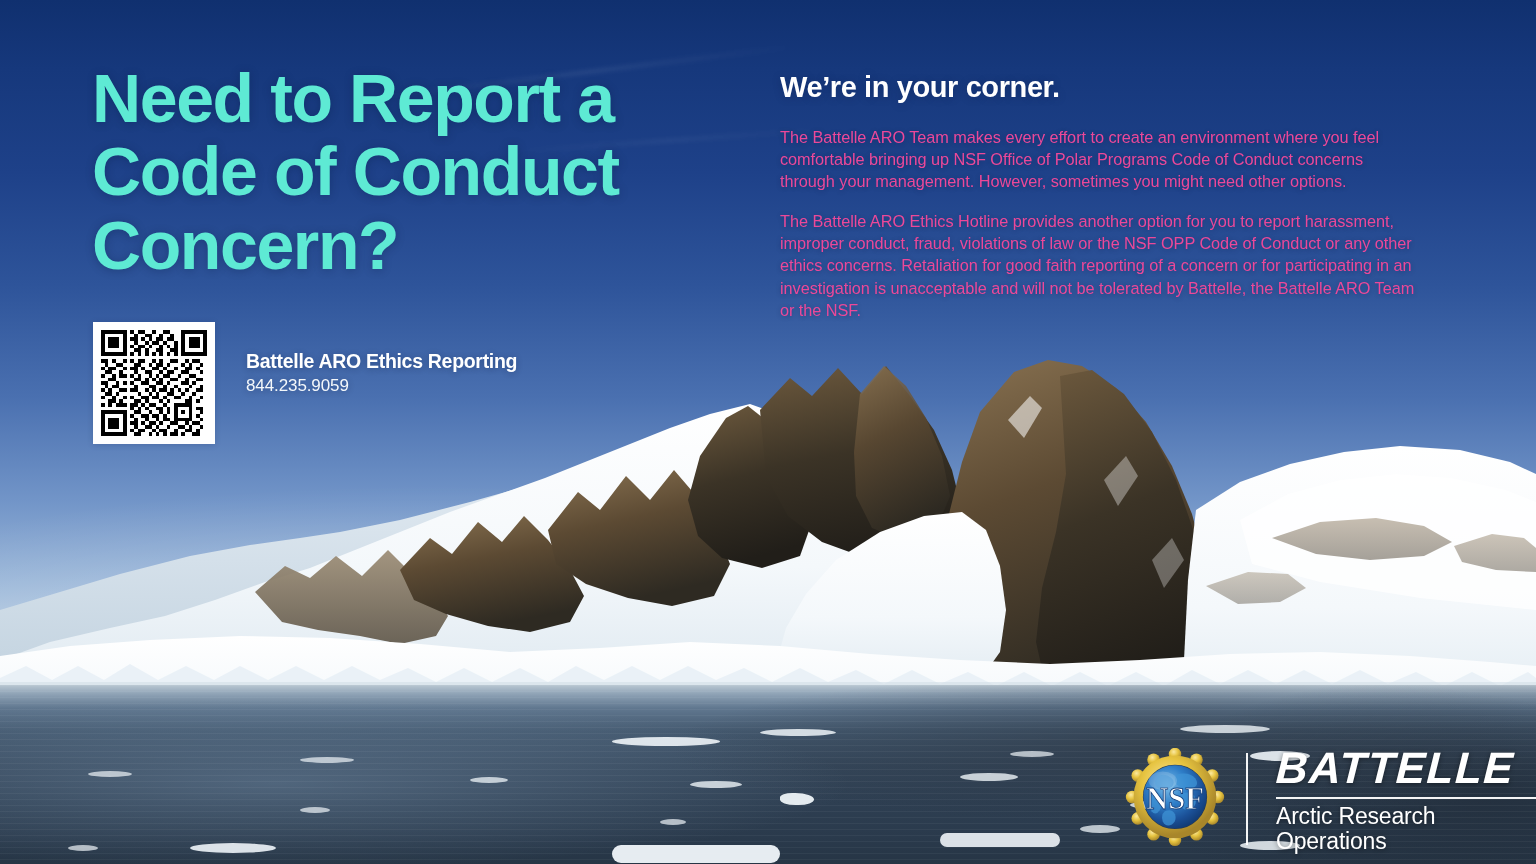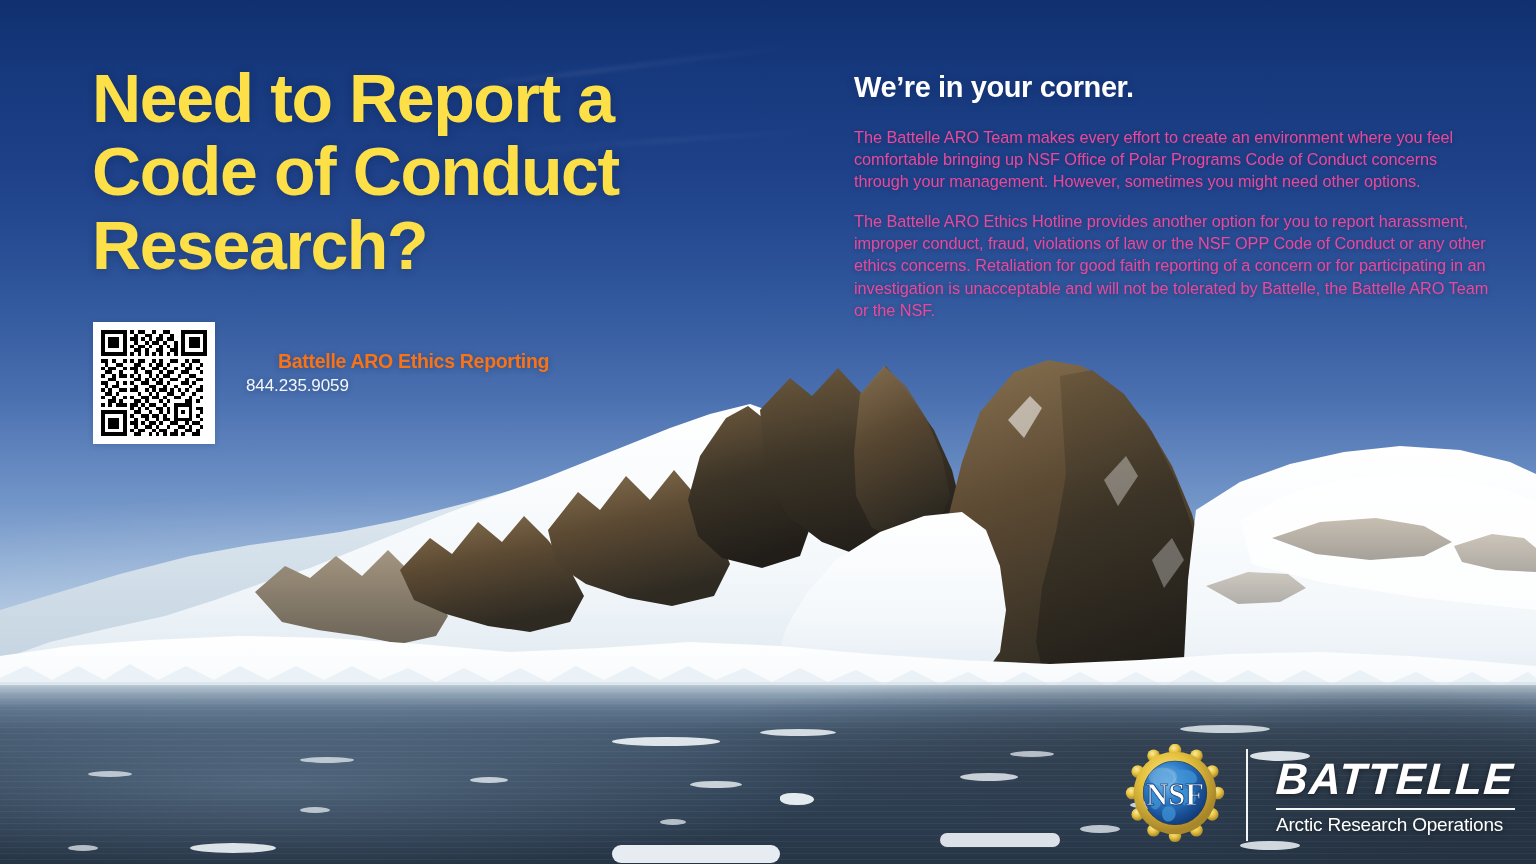--- a/index.html
+++ b/index.html
@@ -82,29 +82,29 @@
       rgba(0,0,0,0) 6px);
     opacity:.8;
   }
   .ice-floe { position:absolute; background:#eef4f8; border-radius:50%; }
 
   
   .headline {
     position:absolute;
     left:92px; top:62px;
     width:700px;
-    color:#fde047;
+    color:#5eead4;
     font-size:68px;
     font-weight:bold;
     line-height:1.08;
     letter-spacing:-1.4px;
     text-shadow:0 1px 10px rgba(6,24,60,.30);
   }
 
-  .right-col { position:absolute; left:854px; top:70px; width:640px; }
+  .right-col { position:absolute; left:780px; top:70px; width:640px; }
   .subhead {
     color:#ffffff;
     font-size:29px;
     font-weight:bold;
     letter-spacing:-.4px;
     line-height:1.2;
     margin-bottom:21px;
     text-shadow:0 1px 8px rgba(6,24,60,.28);
   }
   .para {
@@ -123,24 +123,23 @@
     width:122px; height:122px;
     background:#ffffff;
     padding:8px;
     flex:0 0 auto;
     box-shadow:0 1px 6px rgba(10,30,70,.18);
   }
   .qr svg { display:block; width:100%; height:100%; }
 
   .contact { margin-left:31px; padding-top:26px; }
   .contact-title {
-    color:#f97316; font-size:19.5px; font-weight:bold;
+    color:#ffffff; font-size:19.5px; font-weight:bold;
     letter-spacing:-.3px; line-height:1.35;
     text-shadow:0 1px 6px rgba(6,24,60,.30);
-    margin-left:32px;
   }
   .contact-line {
     color:#f4f8fb; font-size:17px; line-height:1.38;
     letter-spacing:-.1px;
     text-shadow:0 1px 6px rgba(6,24,60,.30);
   }
 
   
   .logo-lockup {
     position:absolute; left:1124px; top:744px;
@@ -159,21 +158,21 @@
     font-weight:bold;
     font-style:italic;
     letter-spacing:1.5px;
     line-height:1;
     transform:skewX(-3deg);
     text-shadow:0 1px 5px rgba(0,0,0,.45);
   }
   .battelle-rule { height:2px; background:#ffffff; margin:7px 0 5px; opacity:.95; }
   .battelle-tag {
     color:#ffffff;
-    font-size:19px;
+    font-size:23px;
     letter-spacing:-.2px;
     line-height:1.1;
     text-shadow:0 1px 5px rgba(0,0,0,.45);
   }
 </style>
 </head>
 <body>
 
 <div class="poster">
 
@@ -271,21 +270,21 @@
     <div class="ice-floe" style="left:68px; top:160px; width:30px; height:6px; opacity:.7;"></div>
     <div class="ice-floe" style="left:1240px; top:156px; width:60px; height:9px; opacity:.85;"></div>
     <div class="ice-floe" style="left:612px; top:160px; width:168px; height:18px; opacity:.96; border-radius:18px;"></div>
 
     <div class="ice-floe" style="left:940px; top:148px; width:120px; height:14px; opacity:.9; border-radius:14px;"></div>
   </div>
 
   <h1 class="headline">
     <span>Need to Report a</span><br>
     <span>Code of Conduct</span><br>
-    <span>Research?</span>
+    <span>Concern?</span>
   </h1>
 
   <div class="right-col">
     <h2 class="subhead">We’re in your corner.</h2>
     <p class="para">The Battelle ARO Team makes every effort to create an environment where you feel comfortable bringing up NSF Office of Polar Programs Code of Conduct concerns through your management. However, sometimes you might need other options.</p>
     <p class="para">The Battelle ARO Ethics Hotline provides another option for you to report harassment, improper conduct, fraud, violations of law or the NSF OPP Code of Conduct or any other ethics concerns. Retaliation for good faith reporting of a concern or for participating in an investigation is unacceptable and will not be tolerated by Battelle, the Battelle ARO Team or the NSF.</p>
   </div>
 
   <div class="qr-block">
     <div class="qr">

